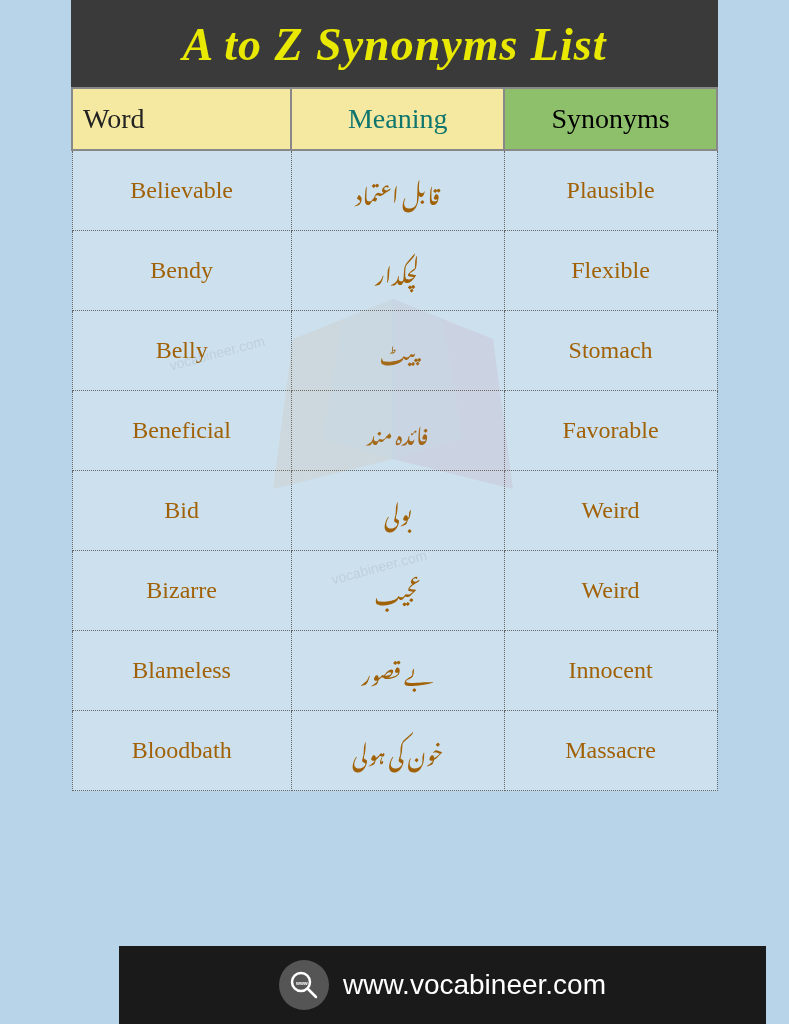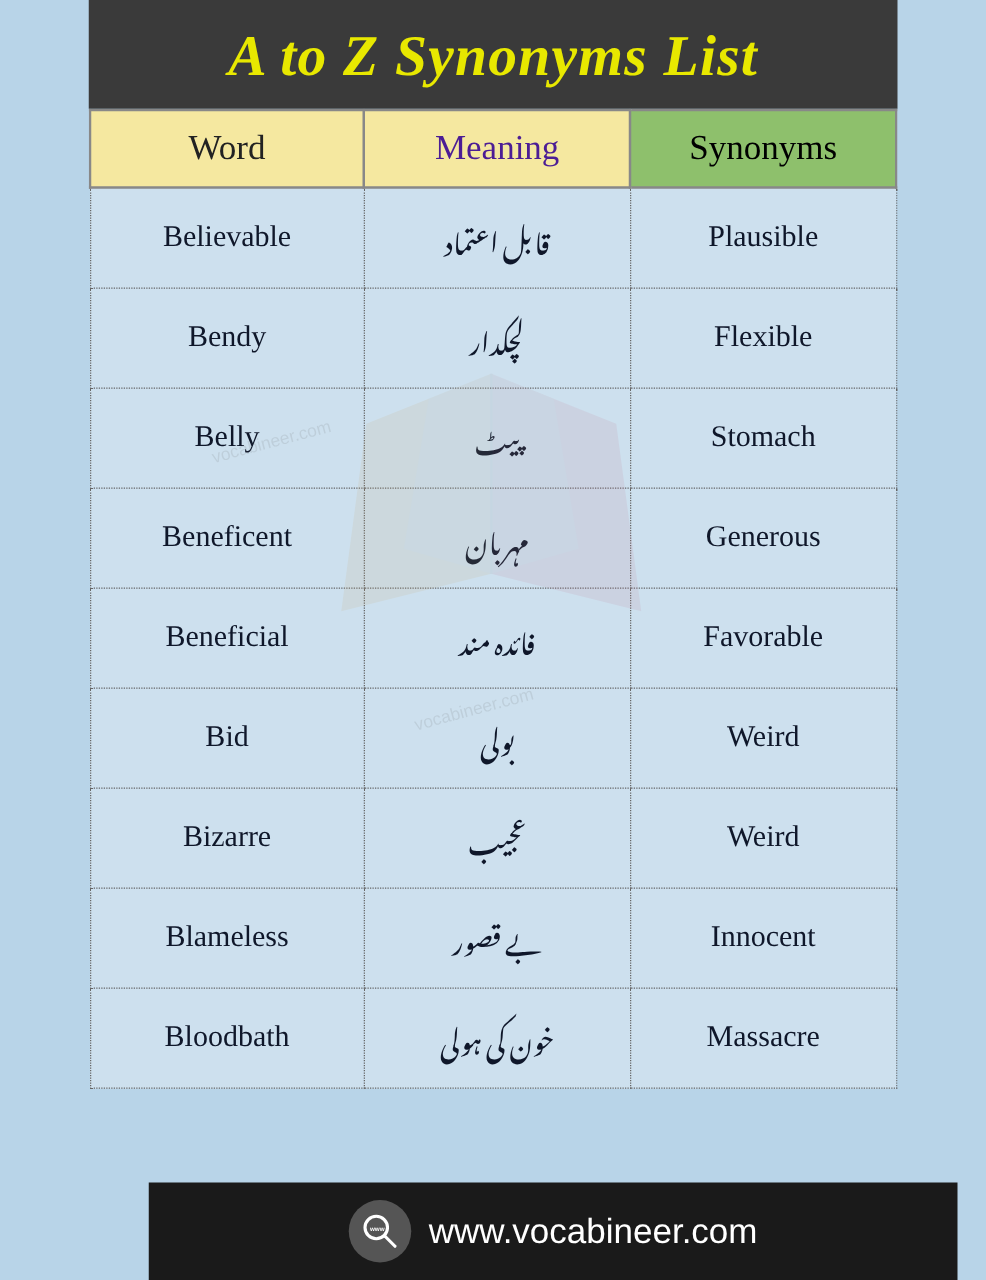--- a/index.html
+++ b/index.html
@@ -53,42 +53,42 @@
       padding: 14px 10px;
       font-size: 28px;
       font-weight: normal;
       font-family: Georgia, serif;
       border: 2px solid #888;
     }
 
     th.th-word {
       background: #f5e8a0;
       color: #222;
-      text-align: center;
+      text-align: left;
     }
 
     th.th-meaning {
       background: #f5e8a0;
-      color: #4c1d95;
+      color: #0f766e;
       text-align: center;
     }
 
     th.th-synonyms {
       background: #8ec06c;
       color: #000000;
       text-align: center;
     }
 
     tbody tr td {
       padding: 12px 10px;
       font-size: 24px;
       text-align: center;
       border: 1px dotted #666;
       background: #cde0ee;
-      color: #0f172a;
+      color: #a16207;
       font-family: Georgia, serif;
     }
 
     tbody tr td.urdu {
       font-family: 'Noto Nastaliq Urdu', 'Arial Unicode MS', sans-serif;
       font-size: 22px;
       direction: rtl;
     }
 
     .footer {
@@ -164,25 +164,20 @@
             <td>Bendy</td>
             <td class="urdu">لچکدار</td>
             <td>Flexible</td>
           </tr>
           <tr>
             <td>Belly</td>
             <td class="urdu">پیٹ</td>
             <td>Stomach</td>
           </tr>
           <tr>
-            <td>Beneficent</td>
-            <td class="urdu">مہربان</td>
-            <td>Generous</td>
-          </tr>
-          <tr>
             <td>Beneficial</td>
             <td class="urdu">فائدہ مند</td>
             <td>Favorable</td>
           </tr>
           <tr>
             <td>Bid</td>
             <td class="urdu">بولی</td>
             <td>Weird</td>
           </tr>
           <tr>

